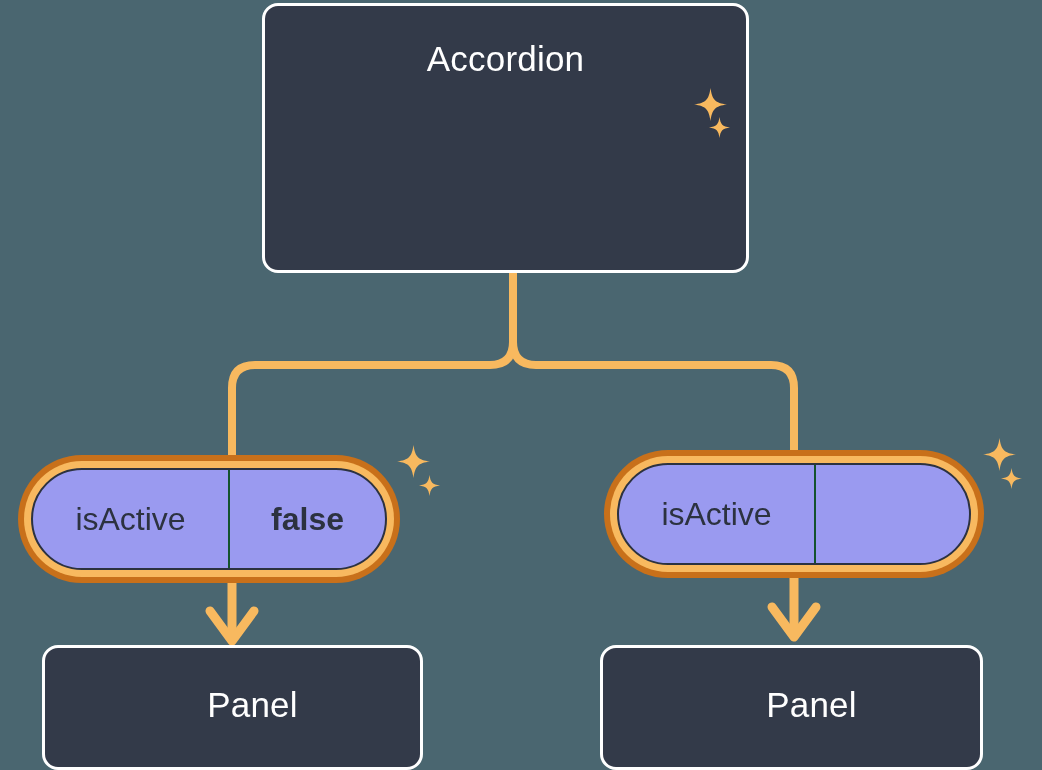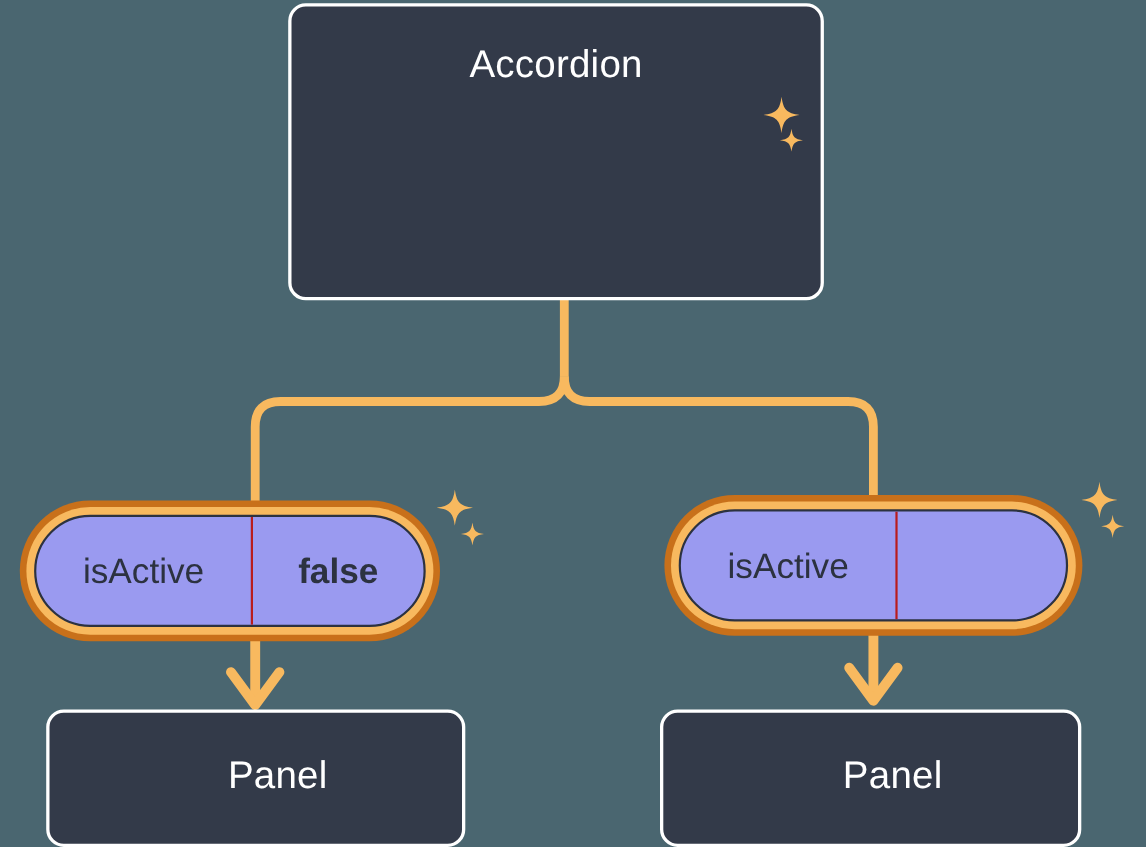--- a/index.html
+++ b/index.html
@@ -107,21 +107,21 @@
 
   
   .pill-purple .pill-body {
     background: #9a9af0;
     border: 2px solid #2c3240;
   }
   .pill-purple .pill-key {
     color: #2c3240;
     font-size: 32px;
     font-weight: 400;
-    border-right: 2px solid #b91c1c;
+    border-right: 2px solid #14532d;
   }
   .pill-purple .pill-val {
     color: #2c3240;
     font-size: 32px;
     font-weight: 700;
   }
 
   #pill-isactive-left  { left: 18px;  top: 455px; width: 382px; height: 128px; }
   #pill-isactive-left  .pill-key { flex: 0 0 calc(100% - 155px); }
   #pill-isactive-left  .pill-val { flex: 1 1 auto; }

